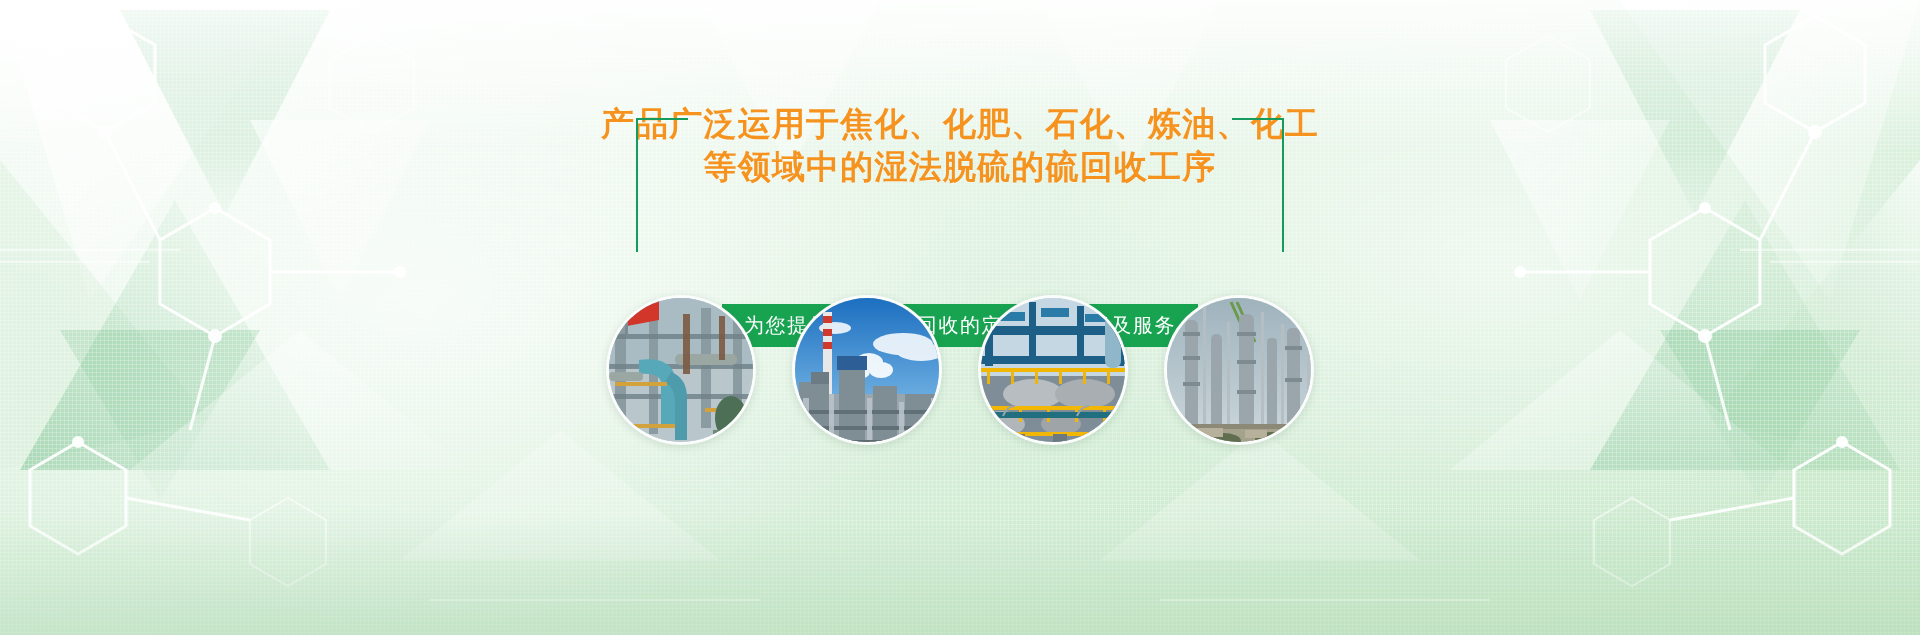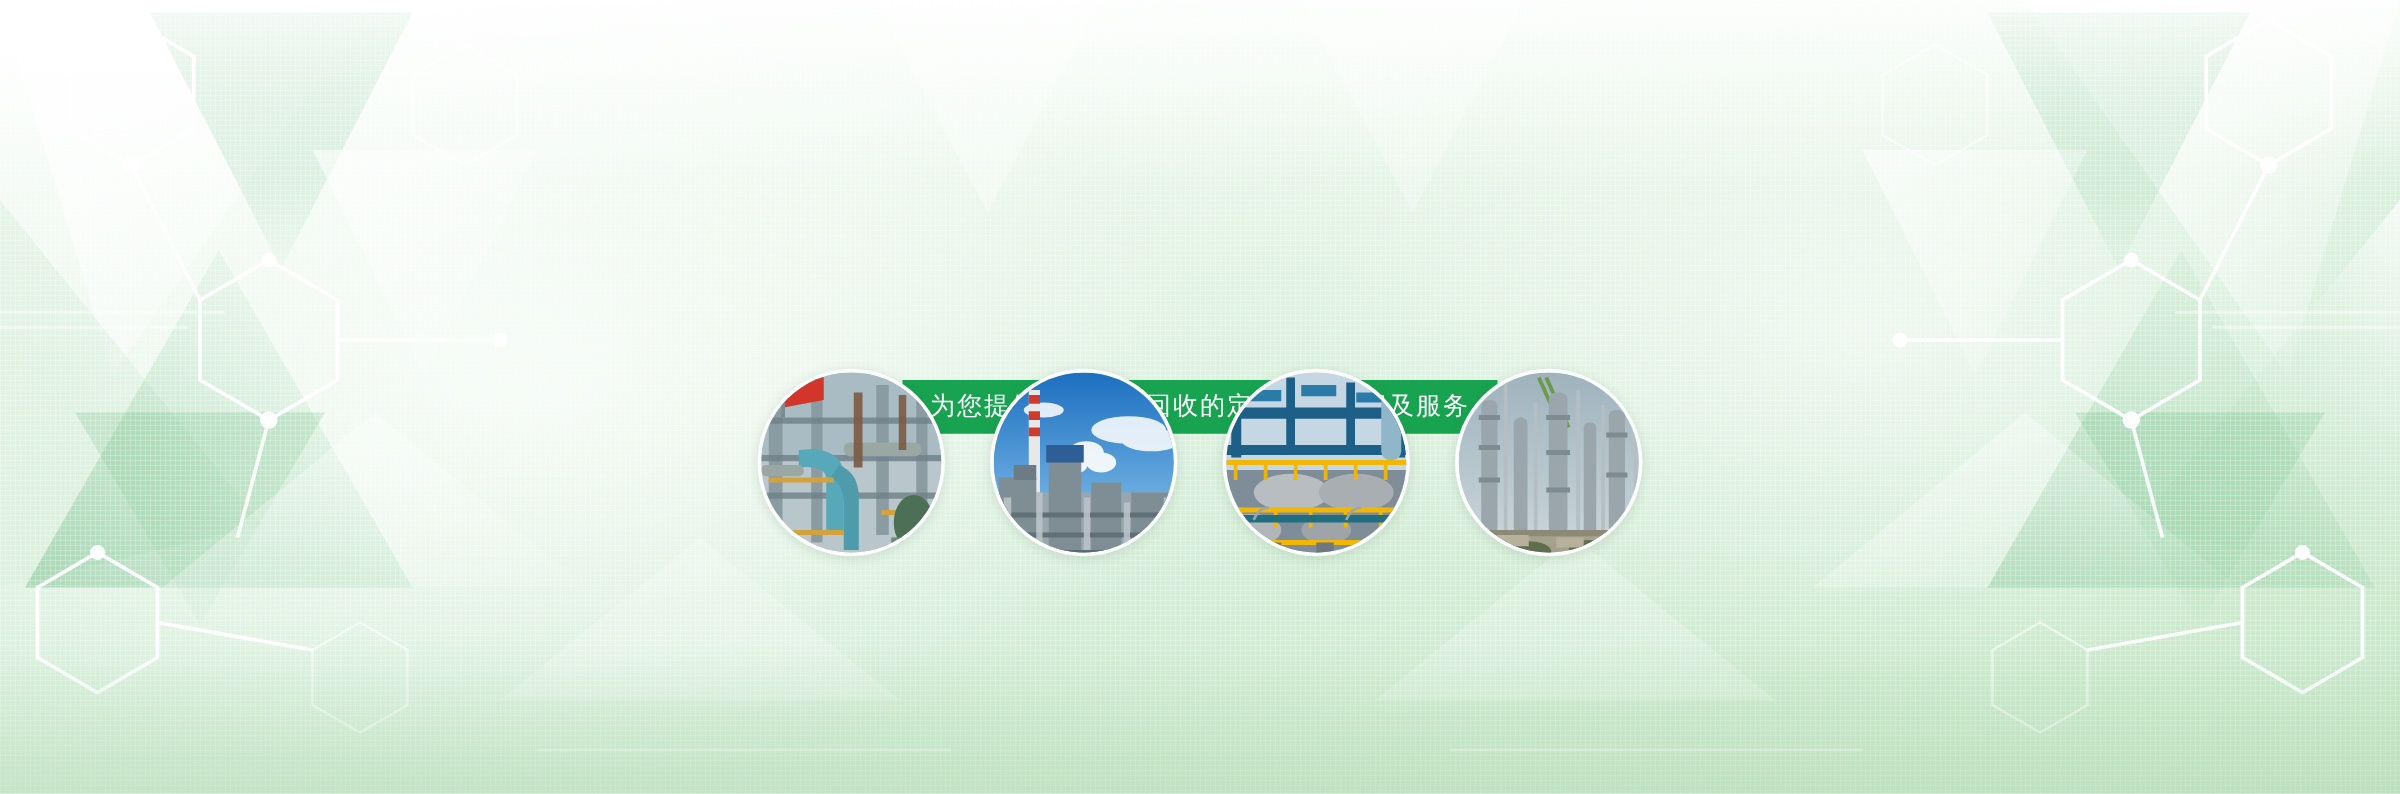--- a/index.html
+++ b/index.html
@@ -215,20 +215,31 @@
         <path d="M1160 600 L1490 600"></path>
       </g>
     </svg>
   </div>
 
   <div class="dotgrid"></div>
   <div class="vignette-top"></div>
   <div class="vignette-bottom"></div>
 
   <div class="headline-wrap">
+    <div class="bracket-row">
+      <span class="br-top-left"></span>
+      <span class="br-top-right"></span>
+      <span class="br-side-left"></span>
+      <span class="br-side-right"></span>
+
+      <div class="headline">
+        <span class="ln ln1">产品广泛运用于焦化、化肥、石化、炼油、化工</span>
+        <span class="ln ln2">等领域中的湿法脱硫的硫回收工序</span>
+      </div>
+    </div>
 
     <div class="band-row">
       <span class="band-rail"></span>
       <div class="green-band">为您提供脱硫及硫回收的定制技术方案及服务</div>
       <span class="band-rail"></span>
     </div>
   </div>
 
   <div class="photos">
 

